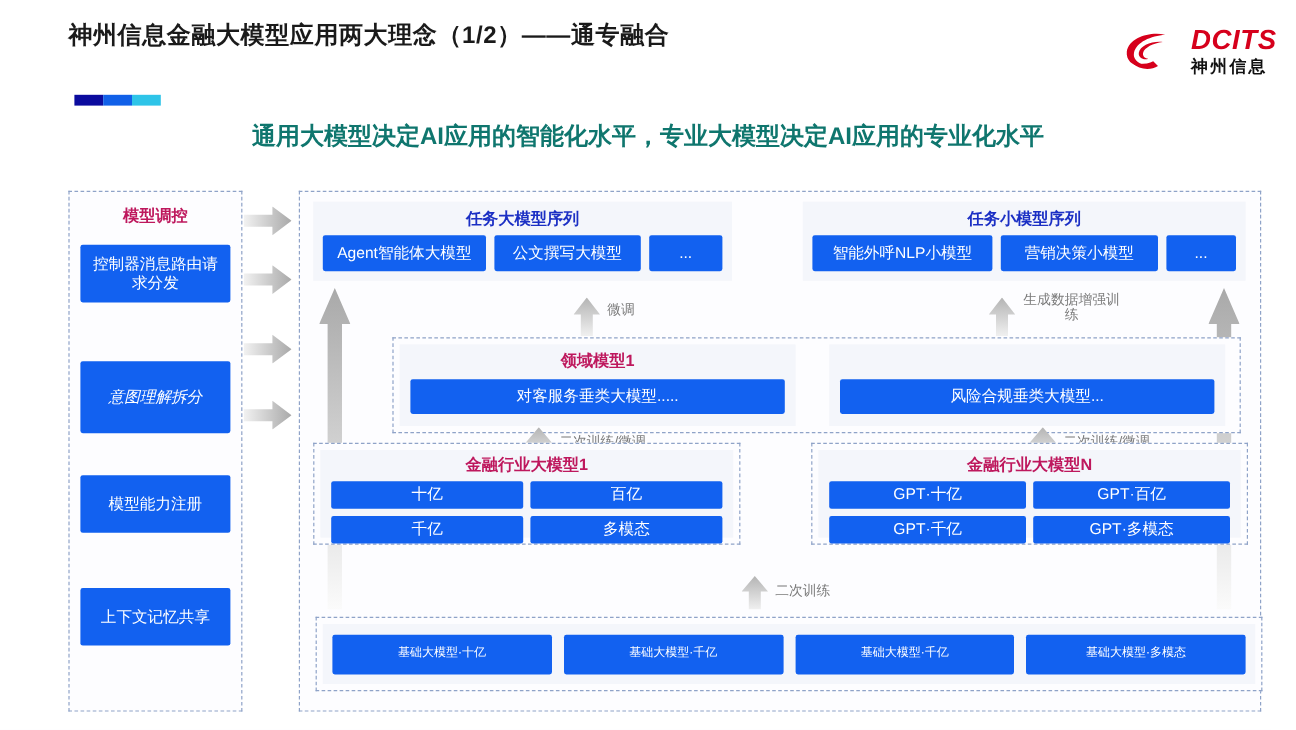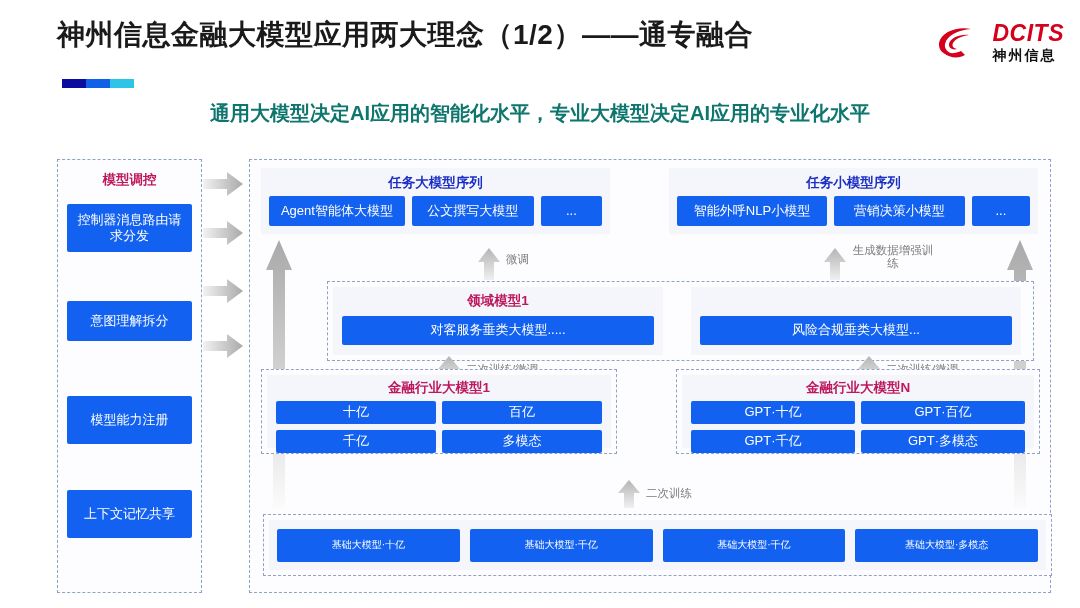--- a/index.html
+++ b/index.html
@@ -6,21 +6,21 @@
   body{
     width:1080px;height:608px;background:#ffffff;
     font-family:"Liberation Sans","DejaVu Sans",sans-serif;
     overflow:hidden;position:relative;
   }
   .slide{position:absolute;inset:0;}
 
   
   .title{
     position:absolute;left:57px;top:16px;
-    font-size:28px;font-weight:bold;color:#1a1a1a;
+    font-size:20px;font-weight:bold;color:#1a1a1a;
     letter-spacing:0.5px;white-space:nowrap;
   }
   .accent-bar{position:absolute;left:62px;top:79px;width:72px;height:9px;display:flex;}
   .accent-bar i{display:block;height:100%;}
   .accent-bar i:nth-child(1){width:24px;background:#0b0b9e;}
   .accent-bar i:nth-child(2){width:24px;background:#1160e8;}
   .accent-bar i:nth-child(3){width:24px;background:#2ec4e8;}
 
   .logo{position:absolute;right:16px;top:22px;display:flex;align-items:center;gap:18px;}
   .logo-mark{width:40px;height:40px;position:relative;flex:0 0 auto;}
@@ -113,21 +113,21 @@
       <span class="logo-cn">神州信息</span>
     </div>
   </div>
 
   <div class="subtitle">通用大模型决定AI应用的智能化水平，专业大模型决定AI应用的专业化水平</div>
 
   <div id="left-col" class="dashed">
     <div class="panel-head">模型调控</div>
 
     <div class="ctrl-item" style="top:44px;height:48px;">控制器消息路由请求分发</div>
-    <div class="ctrl-item" style="top:141px;height:40px;">意图理解拆分</div>
+    <div class="ctrl-item" style="top:141px;height:60px;font-style:italic;">意图理解拆分</div>
     <div class="ctrl-item" style="top:236px;height:48px;">模型能力注册</div>
     <div class="ctrl-item" style="top:330px;height:48px;">上下文记忆共享</div>
   </div>
 
   <div class="arrow-r" style="left:203px;top:172px;">
     <svg width="40" height="24" viewBox="0 0 40 24">
       <defs>
           <linearGradient id="gr1" x1="0" y1="0" x2="1" y2="0">
         <stop offset="0%" stop-color="#f2f2f2"></stop>
             <stop offset="100%" stop-color="#a9a9a9"></stop>

